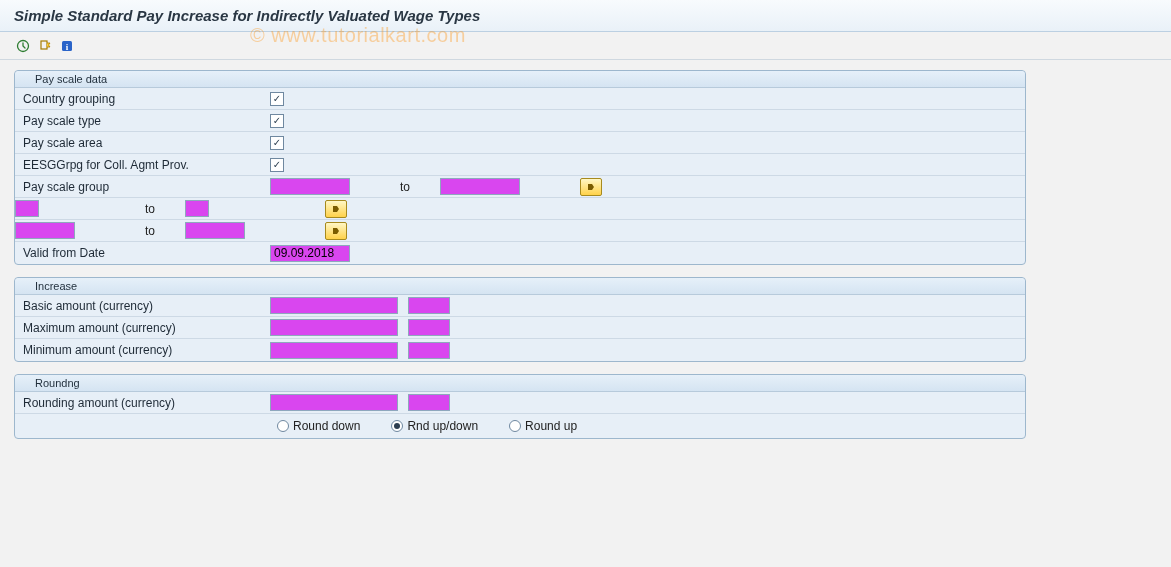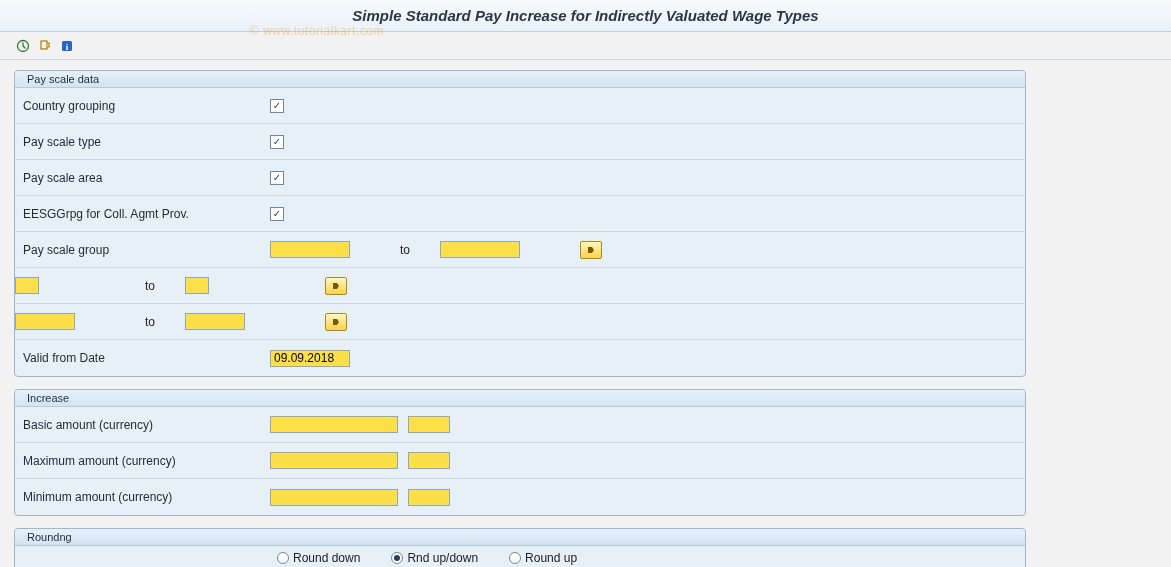--- a/index.html
+++ b/index.html
@@ -10,21 +10,20 @@
     background: #f2f2f2;
     color: #222;
   }
   .title-bar {
     background: linear-gradient(#f8fbfd, #e9f1f8);
     border-bottom: 1px solid #bcd0e2;
     height: 32px;
     display: flex;
     align-items: center;
     padding: 12px 14px;
-    justify-content: center;
   }
   .title-text {
     font-size: 15px;
     font-style: italic;
     font-weight: bold;
     color: #2a3744;
   }
   .toolbar {
     height: 28px;
     display: flex;
@@ -37,69 +36,69 @@
   .tb-btn {
     width: 18px; height: 18px;
     display: inline-flex; align-items: center; justify-content: center;
     border: 1px solid transparent;
     border-radius: 2px;
     cursor: pointer;
   }
   .watermark {
     position: absolute;
     top: 24px; left: 250px;
-    font-size: 12px;
+    font-size: 20px;
     color: rgba(255,140,0,0.35);
     font-family: Arial;
     letter-spacing: .5px;
     pointer-events: none;
   }
   .content {
     padding: 10px 14px 20px 14px;
     width: 1040px;
   }
   .groupbox {
     border: 1px solid #9db7cd;
     border-radius: 4px;
     margin-bottom: 12px;
     background: #e7eff7;
   }
   .groupbox legend, .legend {
     font-size: 11px;
     color: #1f2d3a;
     background: linear-gradient(#e6f0f9, #d5e4f2);
     border-bottom: 1px solid #b7cadb;
-    padding: 2px 12px;
+    padding: 2px 20px;
     border-radius: 4px 4px 0 0;
   }
   .rows { padding: 0; }
   .row {
     display: flex;
     align-items: center;
-    height: 36px;
+    height: 22px;
     border-bottom: 1px solid #cdd9e5;
   }
   .row:last-child { border-bottom: none; }
   .lbl {
     width: 255px;
     padding-left: 8px;
     color: #1e2a36;
     display: flex;
     align-items: center;
     height: 100%;
   }
   .field-cell {
     display: flex; align-items: center; gap: 10px;
   }
   input[type=text] {
     height: 17px;
     border: 1px solid #8ea7bd;
     font-size: 12px;
     padding: 0 3px;
-    background: #fde047;
+    background: #d946ef;
   }
   .cb {
     width: 14px; height: 14px;
     border: 1px solid #6f88a0;
     background: #fff;
     display: inline-flex; align-items: center; justify-content: center;
     font-size: 10px; color: #2c3e50;
   }
   .to-col { width: 70px; text-align: left; padding-left: 40px; }
   .multi-btn {
@@ -255,20 +254,27 @@
           <input type="text" class="wide-input" value="" style="">
           <input type="text" class="cur-input" readonly="" value="" style="">
         </div>
       </div>
     </div>
   </div>
 
   <div class="groupbox">
     <div class="legend">Roundng</div>
     <div class="rows">
+      <div class="row">
+        <div class="lbl">Rounding amount (currency)</div>
+        <div class="field-cell">
+          <input type="text" class="wide-input" value="" style="">
+          <input type="text" class="cur-input" readonly="" value="" style="">
+        </div>
+      </div>
       <div class="radio-row">
         <span class="radio-item">
           <span class="radio-dot"></span>
           <span>Round down</span>
         </span>
         <span class="radio-item">
           <span class="radio-dot selected"></span>
           <span>Rnd up/down</span>
         </span>
         <span class="radio-item">

